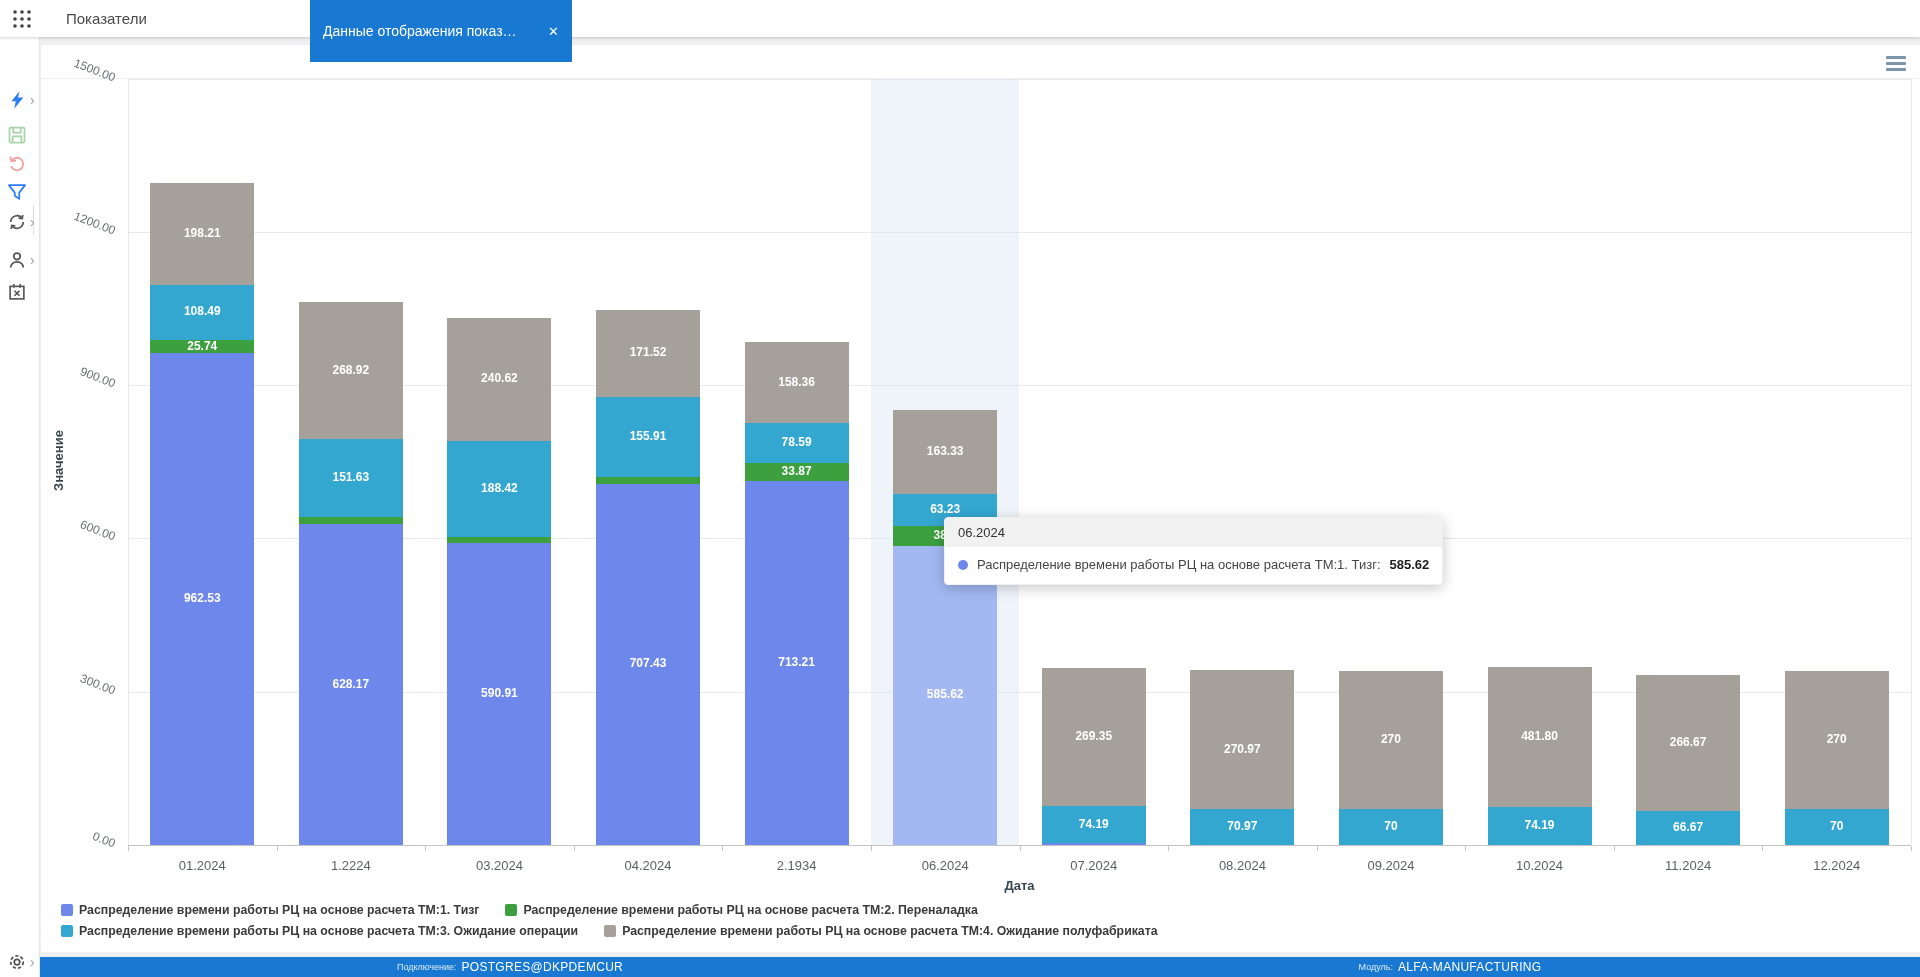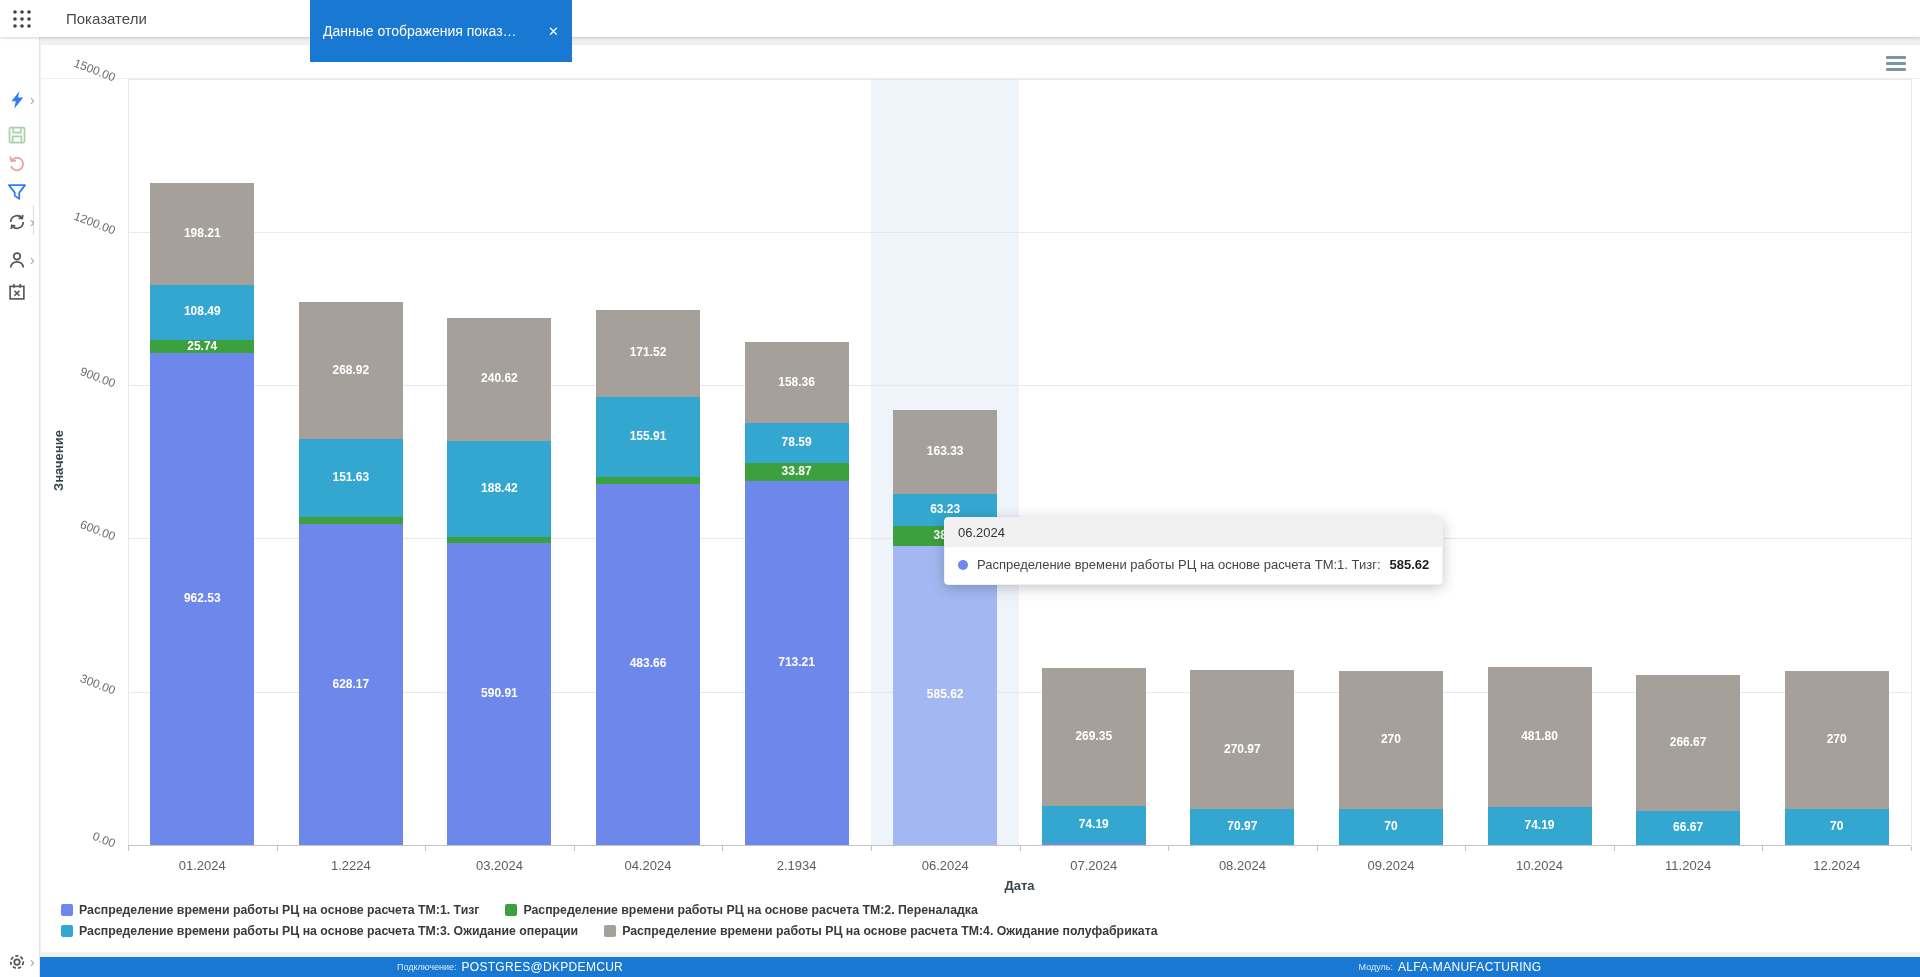--- a/index.html
+++ b/index.html
@@ -227,21 +227,21 @@
       <div class="seg" style="left:257.875px;top:256.95007999999996px;width:104px;height:137.41812000000002px;background:#a5a19a"></div>
       <div class="blab" style="left:249.875px;top:317.65914px">268.92</div>
       <div class="seg" style="left:406.45833333333337px;top:498.04499px;width:104px;height:301.95501px;background:#6e87eb"></div>
       <div class="blab" style="left:398.45833333333337px;top:641.0224949999999px">590.91</div>
       <div class="seg" style="left:406.45833333333337px;top:491.91299000000004px;width:104px;height:6.132px;background:#3ca03e"></div>
       <div class="seg" style="left:406.45833333333337px;top:395.63037px;width:104px;height:96.28262px;background:#34a7d1"></div>
       <div class="blab" style="left:398.45833333333337px;top:435.77168px">188.42</div>
       <div class="seg" style="left:406.45833333333337px;top:272.6735500000001px;width:104px;height:122.95682000000001px;background:#a5a19a"></div>
       <div class="blab" style="left:398.45833333333337px;top:326.15196000000003px">240.62</div>
       <div class="seg" style="left:555.0416666666666px;top:438.50327000000004px;width:104px;height:361.49672999999996px;background:#6e87eb"></div>
-      <div class="blab" style="left:547.0416666666666px;top:611.2516350000001px">483.66</div>
+      <div class="blab" style="left:547.0416666666666px;top:611.2516350000001px">707.43</div>
       <div class="seg" style="left:555.0416666666666px;top:431.86027px;width:104px;height:6.643px;background:#3ca03e"></div>
       <div class="seg" style="left:555.0416666666666px;top:352.19026px;width:104px;height:79.67001px;background:#34a7d1"></div>
       <div class="blab" style="left:547.0416666666666px;top:384.025265px">155.91</div>
       <div class="seg" style="left:555.0416666666666px;top:264.54354px;width:104px;height:87.64672px;background:#a5a19a"></div>
       <div class="blab" style="left:547.0416666666666px;top:300.36690000000004px">171.52</div>
       <div class="seg" style="left:703.625px;top:435.54969px;width:104px;height:364.45031px;background:#6e87eb"></div>
       <div class="blab" style="left:695.625px;top:609.774845px">713.21</div>
       <div class="seg" style="left:703.625px;top:418.24212px;width:104px;height:17.30757px;background:#3ca03e"></div>
       <div class="blab" style="left:695.625px;top:418.895905px">33.87</div>
       <div class="seg" style="left:703.625px;top:378.08262999999994px;width:104px;height:40.159490000000005px;background:#34a7d1"></div>

